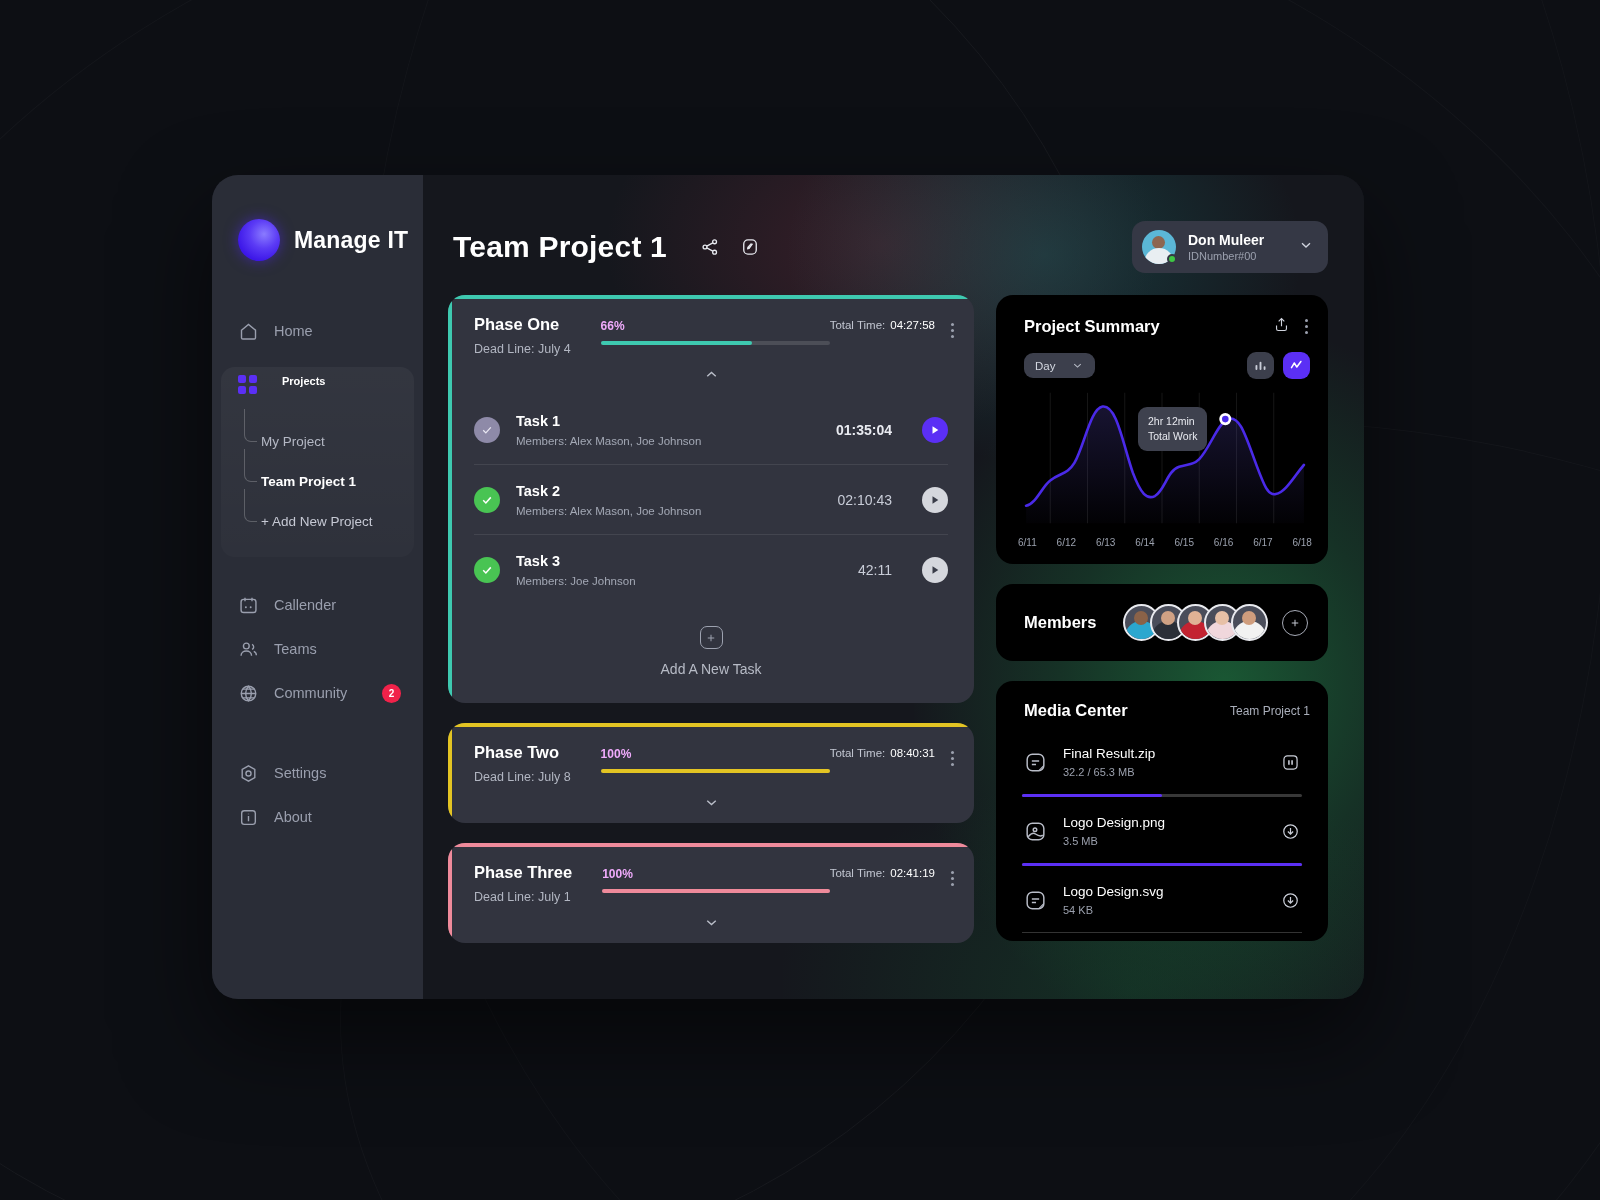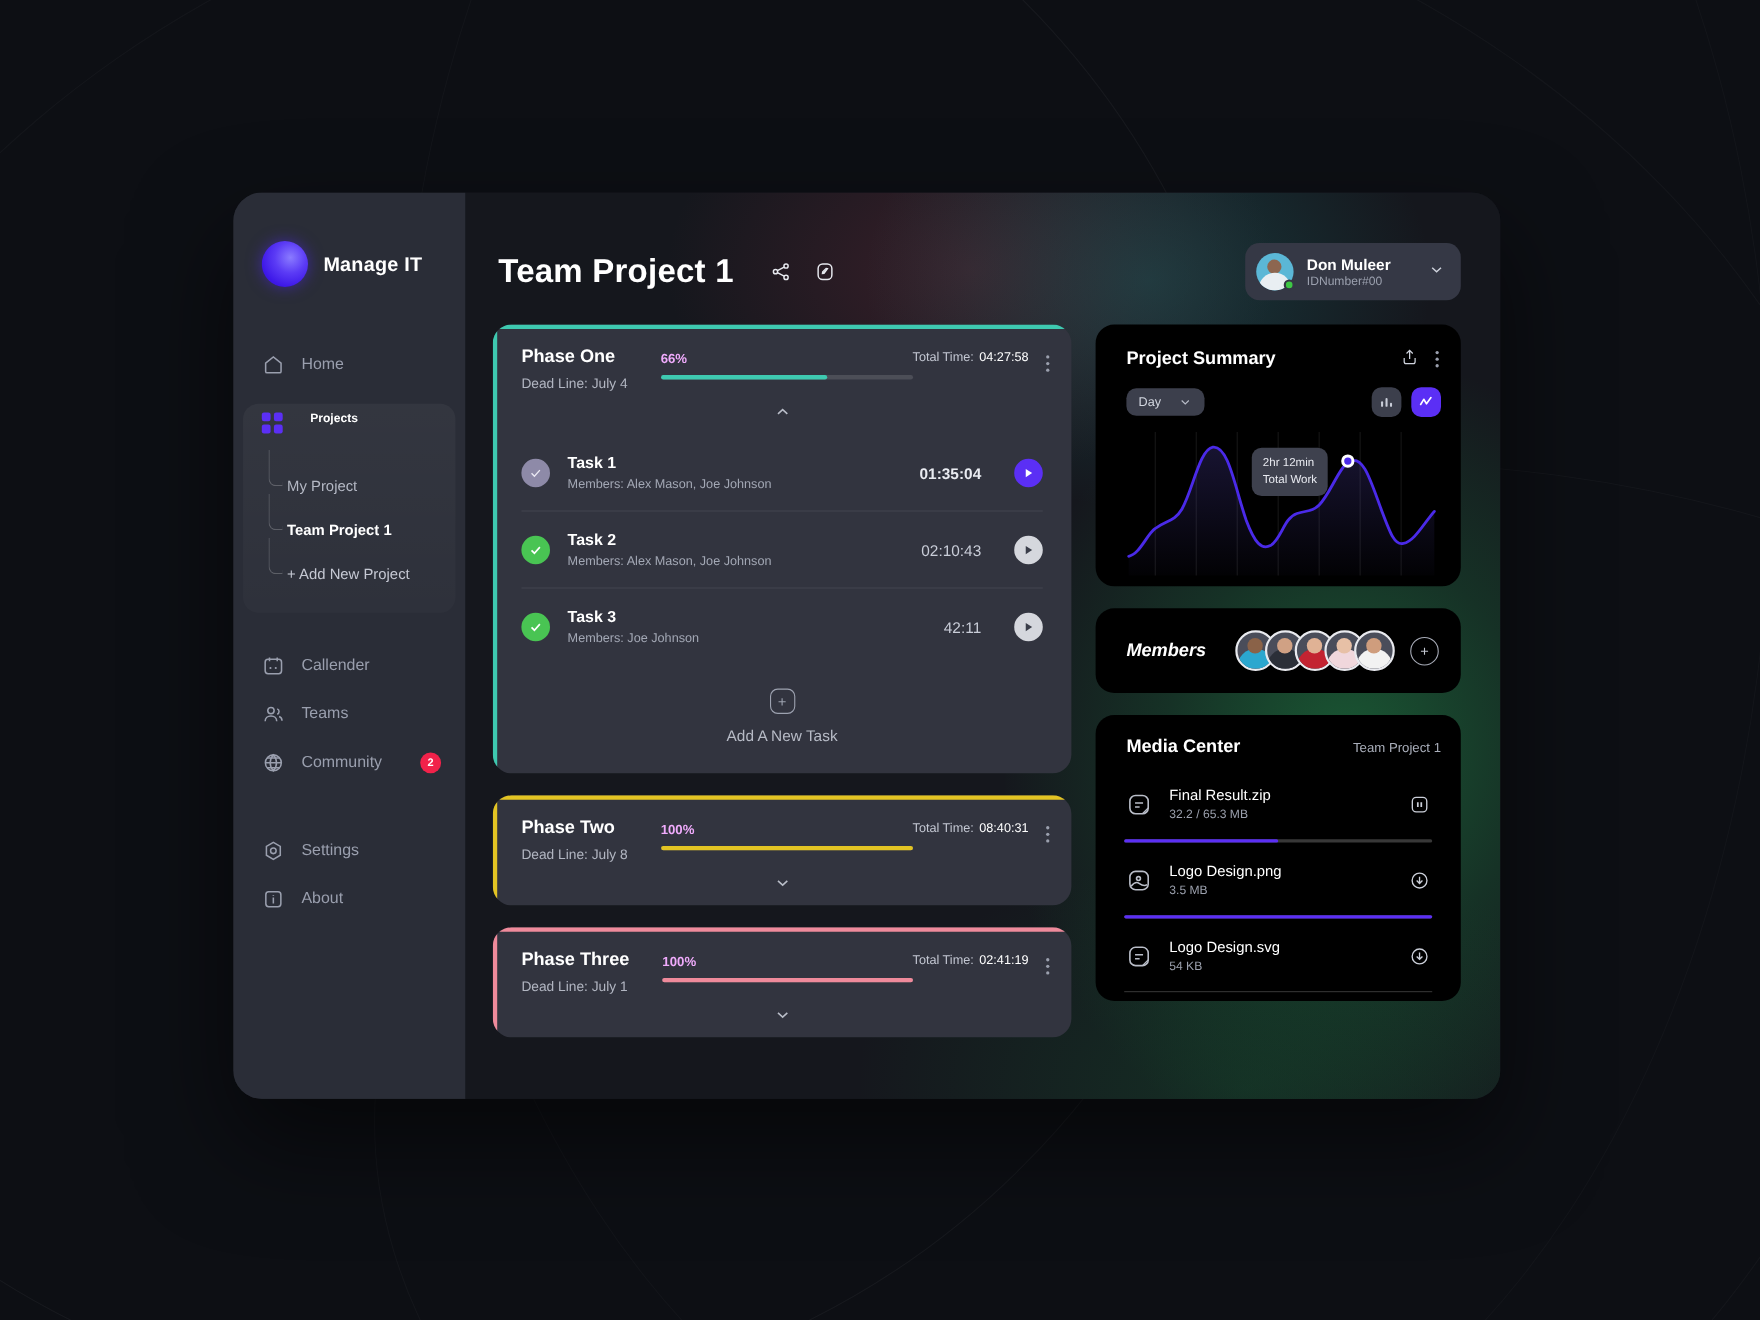--- a/index.html
+++ b/index.html
@@ -58,21 +58,21 @@
     background: #2a2d37;
     padding: 44px 0 0 0;
     display: flex; flex-direction: column;
   }
   .brand { display: flex; align-items: center; gap: 14px; padding: 0 0 0 26px; margin-bottom: 48px; }
   .brand-orb {
     width: 42px; height: 42px; border-radius: 50%;
     background: radial-gradient(circle at 62% 36%, #8a7bff 0%, #5b3bf5 38%, #3d17e8 72%, #3a12d6 100%);
     box-shadow: 0 0 14px rgba(80,40,240,0.55);
   }
-  .brand-name { font-size: 18px; font-weight: bold; color: #ffffff; letter-spacing: .2px; }
+  .brand-name { font-size: 23px; font-weight: bold; color: #ffffff; letter-spacing: .2px; }
 
   .nav { display: flex; flex-direction: column; }
   .nav-item {
     display: flex; align-items: center; gap: 15px;
     height: 44px; padding: 0 0 0 26px;
     color: #9a9fae; font-size: 14.5px;
     cursor: pointer; position: relative;
   }
   .nav-item .ico { width: 21px; height: 21px; display: flex; align-items: center; justify-content: center; flex: 0 0 21px; }
   .nav-item svg { width: 21px; height: 21px; stroke: #9a9fae; fill: none; stroke-width: 1.6; }
@@ -230,21 +230,21 @@
   .chart-area svg { width: 100%; height: 100%; display: block; }
   .tooltip {
     position: absolute; left: 126px; top: 20px;
     background: #3e414e; border-radius: 9px; padding: 7px 10px;
     font-size: 10.5px; color: #e8eaf0; line-height: 1.45; white-space: nowrap;
   }
   .x-axis { display: flex; justify-content: space-between; padding: 4px 16px 16px 22px; }
   .x-axis span { font-size: 10px; color: #9aa0ad; }
 
   
-  .members-row { display: flex; align-items: center; padding: 20px 20px 20px 28px; font-style: italic; }
+  .members-row { display: flex; align-items: center; padding: 20px 20px 20px 28px; }
   .avatars { margin-left: auto; display: flex; align-items: center; }
   .m-av {
     width: 37px; height: 37px; border-radius: 50%; border: 2px solid #e9eaef;
     margin-left: -10px; overflow: hidden; position: relative; background: #4a4d5a;
   }
   .m-av:first-child { margin-left: 0; }
   .m-av .h { position: absolute; width: 14px; height: 14px; border-radius: 50%; left: 9px; top: 5px; }
   .m-av .b { position: absolute; width: 33px; height: 18px; border-radius: 16px 16px 0 0; left: 0px; bottom: 0; }
   .add-member {
     width: 26px; height: 26px; border-radius: 50%; border: 1.5px solid #a6aab6;
@@ -667,20 +667,30 @@
               <svg style="position:absolute;left:0;top:0;width:100%;height:100%;pointer-events:none" viewBox="0 0 300 150">
                 <circle cx="214" cy="33" r="6.2" fill="#ffffff"></circle>
                 <circle cx="214" cy="33" r="3.4" fill="#4a2ae8"></circle>
               </svg>
               <div class="tooltip">
                 <div>2hr 12min</div>
                 <div>Total Work</div>
               </div>
             </div>
 
+            <div class="x-axis">
+              <span>6/11</span>
+              <span>6/12</span>
+              <span>6/13</span>
+              <span>6/14</span>
+              <span>6/15</span>
+              <span>6/16</span>
+              <span>6/17</span>
+              <span>6/18</span>
+            </div>
           </div>
 
           <div class="panel">
             <div class="members-row">
               <div class="panel-title">Members</div>
               <div class="avatars">
                 <span class="m-av">
                     <i class="b" style="background:#2ba7cf"></i>
                     <i class="h" style="background:#8a6248"></i>
                   </span>

